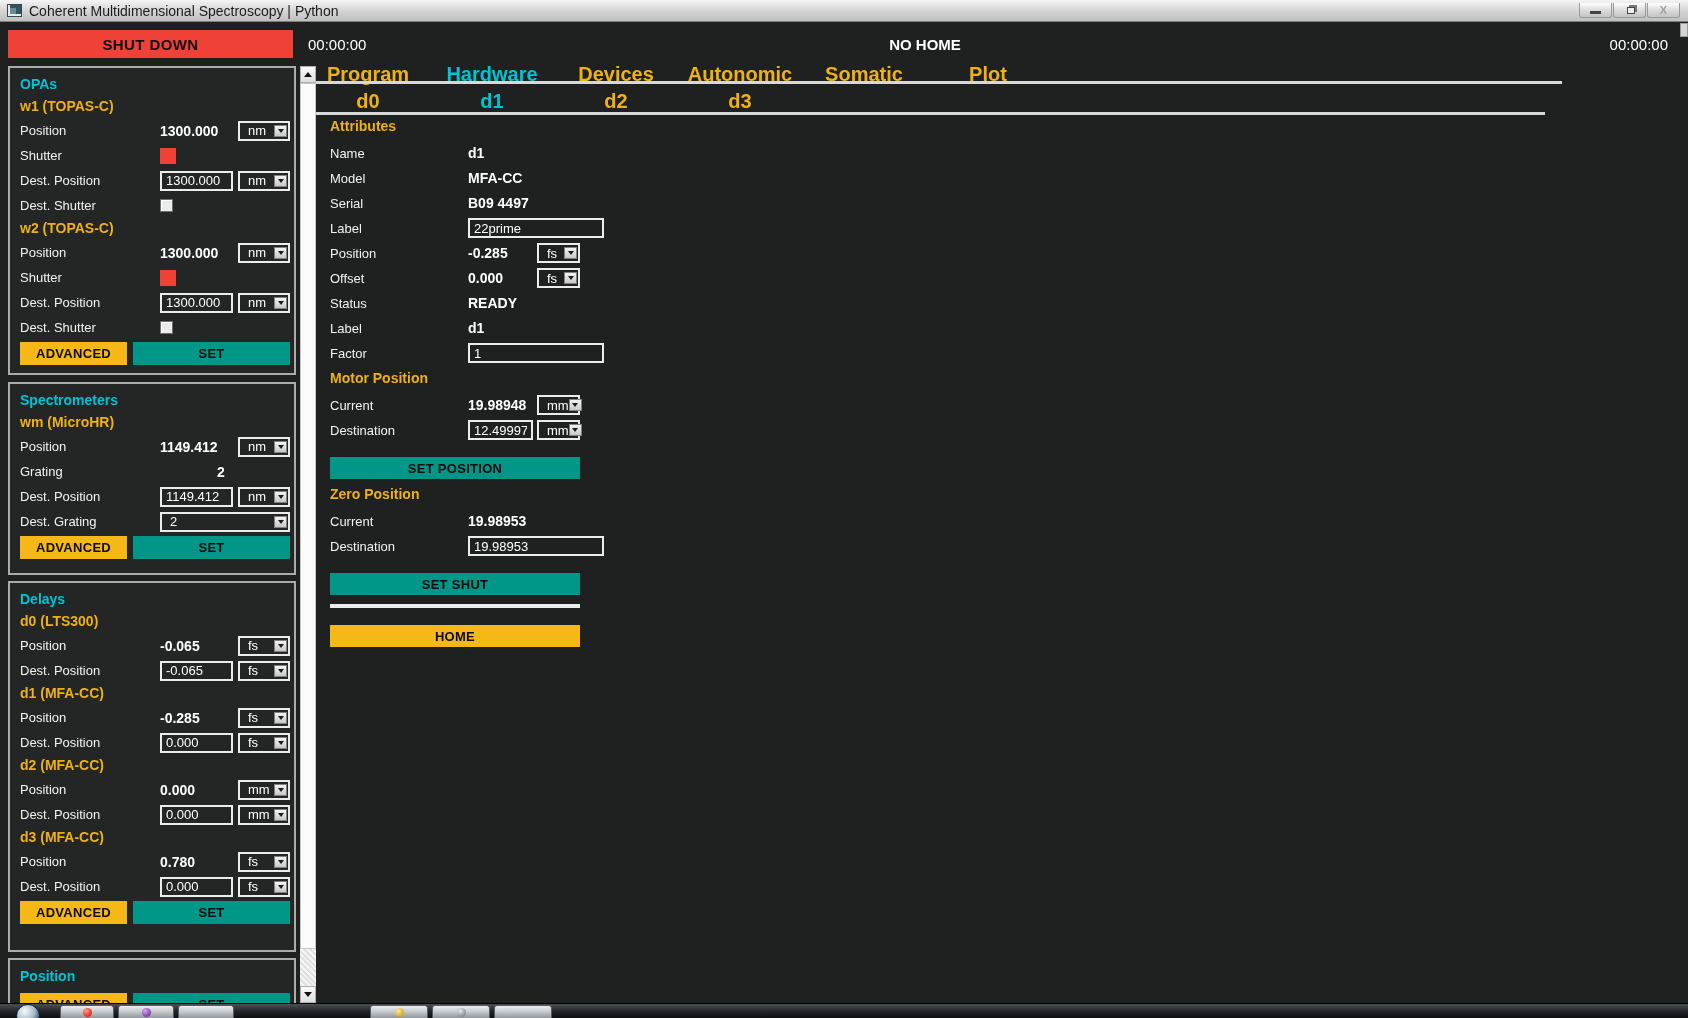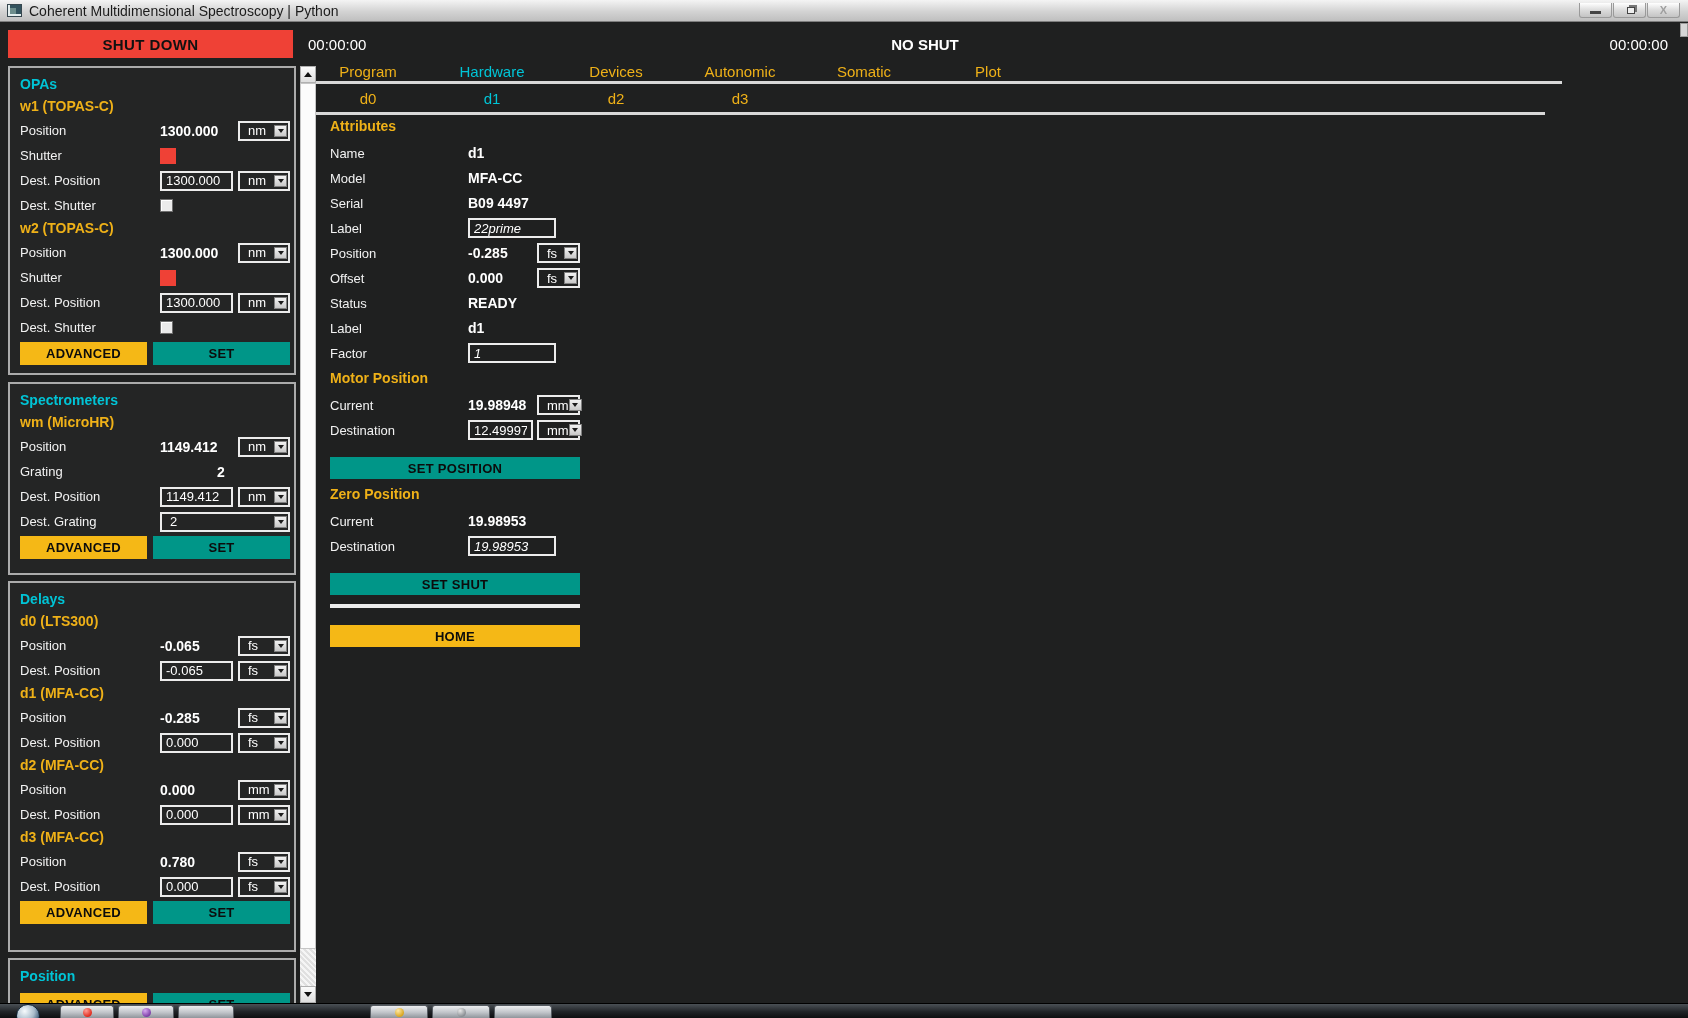--- a/index.html
+++ b/index.html
@@ -41,21 +41,21 @@
     display:flex; align-items:center; justify-content:center; letter-spacing:.4px;
     cursor:default;
   }
   .timer { position:absolute; top:36px; font-weight:normal; font-size:15px; color:#fff; }
   .timer-left { left:308px; }
   .queue { position:absolute; top:36px; left:845px; width:160px; text-align:center; font-weight:bold; font-size:15px; color:#fff; }
   .timer-right { left:1598px; width:70px; text-align:right; }
   .main-sb-sliver { position:absolute; left:1680px; top:23px; width:8px; height:14px; background:#d6d6d6; border:1px solid #9a9a9a; }
   
   .tabs-row { position:absolute; left:306px; top:63px; display:flex; }
-  .tab { width:124px; text-align:center; font-weight:normal; font-size:15px; color:#efb118; cursor:default; }
+  .tab { width:124px; text-align:center; font-weight:bold; font-size:20px; color:#efb118; cursor:default; }
   .tab.active { color:#00c4d6; }
   .tabs-underline { position:absolute; left:308px; top:81px; width:1254px; height:3px; background:#d8d8d8; }
   .subtabs-row { position:absolute; left:306px; top:90px; display:flex; }
   .subtabs-underline { position:absolute; left:308px; top:112px; width:1237px; height:3px; background:#d8d8d8; }
   .valb { font-weight:bold; font-size:14px; color:#fff; }
   input.fin {
     background:transparent; border:2px solid #ececec; color:#fff;
     font-size:13px; font-family:inherit; padding:0 4px; height:20px;
   }
   .combo {
@@ -91,40 +91,40 @@
   .dn { color:#efb118; font-weight:bold; font-size:14px; height:18px; margin:3px 0 4px; }
   .srow { display:flex; align-items:center; height:21px; margin-bottom:4px; }
   .srow .lbl { flex:1; font-size:13px; color:#f2f2f2; }
   .srow .sval { width:73px; font-weight:bold; font-size:14px; color:#fff; }
   .srow input.fin { width:73px; }
   .srow .combo { width:52px; margin-left:5px; flex:none; }
   .srow .combo-wide { width:130px; margin-left:0; flex:none; }
   .srow .indzone { width:130px; display:flex; align-items:center; }
   .btnrow { display:flex; margin-top:4px; padding-right:0; }
   .btnrow .btn { height:23px; }
-  .btnrow .b-adv { width:127px; margin-right:6px; }
+  .btnrow .b-adv { width:107px; margin-right:6px; }
   .btnrow .b-set { flex:1; }
   
   .sb { position:absolute; left:300px; top:66px; width:16px; height:937px; background:#ececec; }
   .sb-btn { position:absolute; left:0; width:16px; height:17px; background:linear-gradient(#fbfbfb,#dedede); border:1px solid #b0b0b0; display:flex; align-items:center; justify-content:center; }
   .sb-up { top:0; } .sb-down { bottom:0; }
   .tri-up { border-left:4px solid transparent; border-right:4px solid transparent; border-bottom:5px solid #111; }
   .tri-down { border-left:4px solid transparent; border-right:4px solid transparent; border-top:5px solid #111; }
   .sb-thumb { position:absolute; left:0; top:17px; width:16px; height:866px; background:#fcfcfc; border:1px solid #c6c6c6; }
   .sb-track { position:absolute; left:0; top:883px; width:16px; height:37px;
     background:repeating-linear-gradient(45deg,#e0e0e0 0 2px,#f5f5f5 2px 4px); }
   
   .form { position:absolute; left:330px; top:118px; width:250px; }
   .h3 { color:#efb118; font-weight:bold; font-size:14px; height:18px; margin-bottom:7px; }
   .h3.spaced { margin-top:7px; }
   .frow { display:flex; align-items:center; height:20px; margin-bottom:5px; }
   .frow .lbl { width:138px; font-size:13px; color:#f2f2f2; flex:none; }
   .frow .fval-w { width:69px; }
   .frow .combo { width:43px; flex:none; }
-  .fin-wide { width:88px;font-style:italic; }
+  .fin-wide { width:136px; }
   .fin-narrow { width:65px; margin-right:4px; }
   .btn-main { width:250px; height:22px; margin-top:17px; margin-bottom:6px; }
   .sep { width:250px; height:4px; background:#ececec; margin:9px 0 7px; }
   
   .taskbar {
     position:absolute; left:0; top:1003px; width:1688px; height:15px;
     background:linear-gradient(#4a5055,#202327 55%,#0d0e10);
     border-top:1px solid #000; z-index:50;
   }
   .orb {
@@ -154,21 +154,21 @@
         <span class="glyph-restore"></span>
       </span>
     <span class="win-btn">
         <span class="glyph-close">X</span>
       </span>
   </span>
 </div>
 
 <div class="btn-red">SHUT DOWN</div>
 <div class="timer timer-left">00:00:00</div>
-<div class="queue">NO SHUT</div>
+<div class="queue">NO HOME</div>
 <div class="timer timer-right">00:00:00</div>
 <div class="main-sb-sliver"></div>
 
 <div class="tabs-row">
   <span class="tab">Program</span>
   <span class="tab active">Hardware</span>
   <span class="tab">Devices</span>
   <span class="tab">Autonomic</span>
   <span class="tab">Somatic</span>
   <span class="tab">Plot</span>

